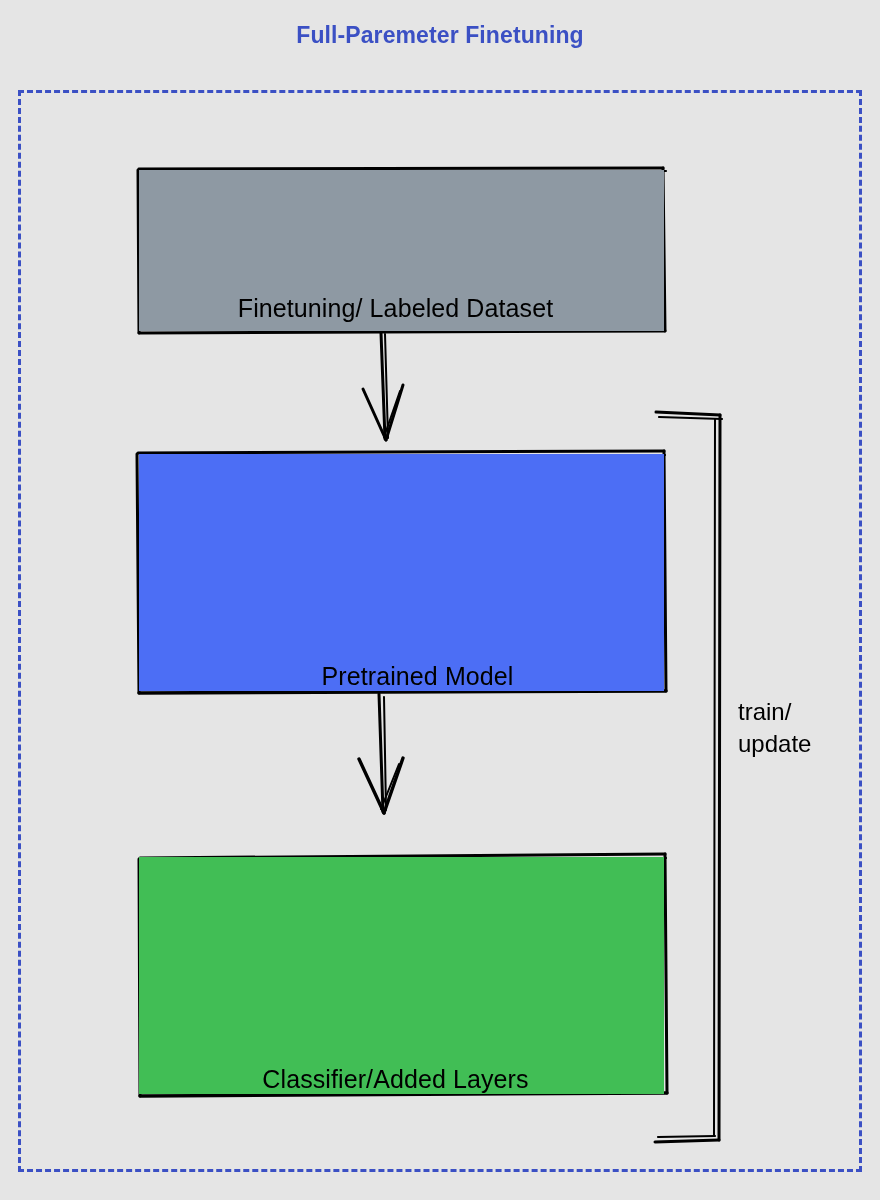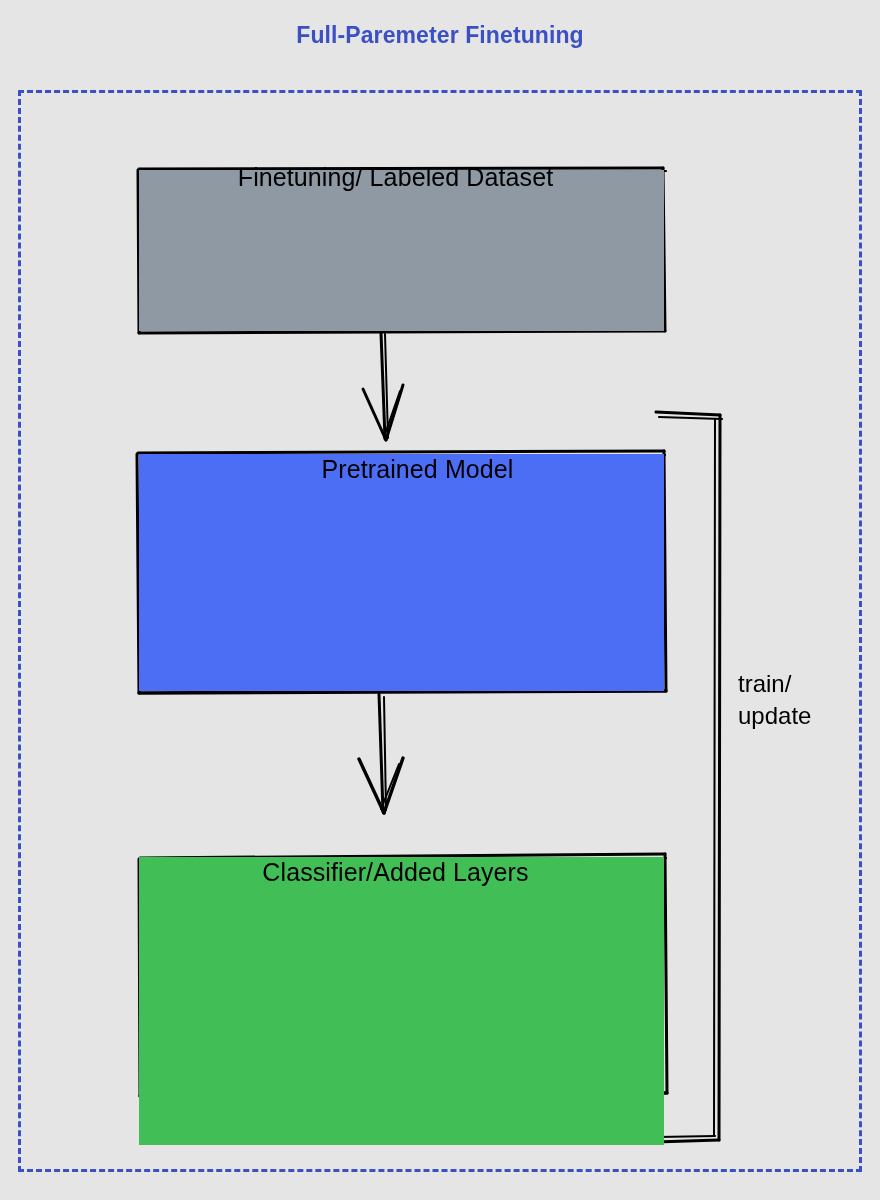--- a/index.html
+++ b/index.html
@@ -53,21 +53,21 @@
     top: 0;
     width: 880px;
     height: 1200px;
     pointer-events: none;
   }
 
   
   .node {
     position: absolute;
     display: flex;
-    align-items: flex-start;
+    align-items: flex-end;
     justify-content: center;
     box-sizing: border-box;
     border-radius: 28px;
   }
   .node-label {
     font-size: 25px;
     font-weight: 400;
     color: #000000;
     text-align: center;
     line-height: 1.2;
@@ -100,30 +100,30 @@
     height: 237px;
     padding-left: 44px;
   }
   #node-pretrained .node-fill { background: #4c6ef5; }
   #node-pretrained .node-label { transform: translate(-6px, 0px); }
 
   #node-classifier {
     left: 139px;
     top: 857px;
     width: 525px;
-    height: 288px;
+    height: 237px;
   }
   #node-classifier .node-fill { background: #41be55; }
   #node-classifier .node-label { transform: translate(-6px, 0px); }
 
   
   .loop-label {
     position: absolute;
     left: 738px;
-    top: 668px;
+    top: 696px;
     width: 120px;
     font-size: 24px;
     line-height: 1.34;
     color: #000000;
     text-align: left;
     white-space: pre;
   }
 </style>
 </head>
 <body>

